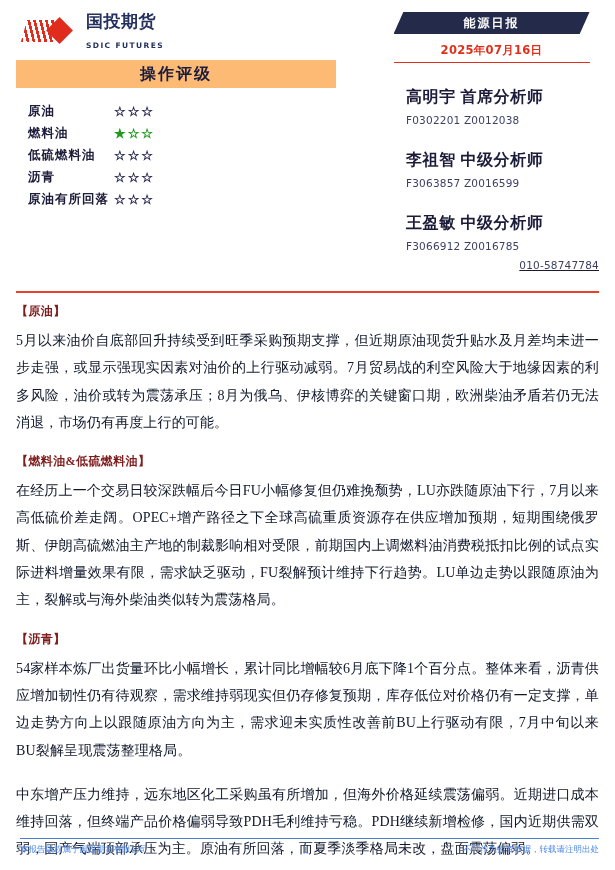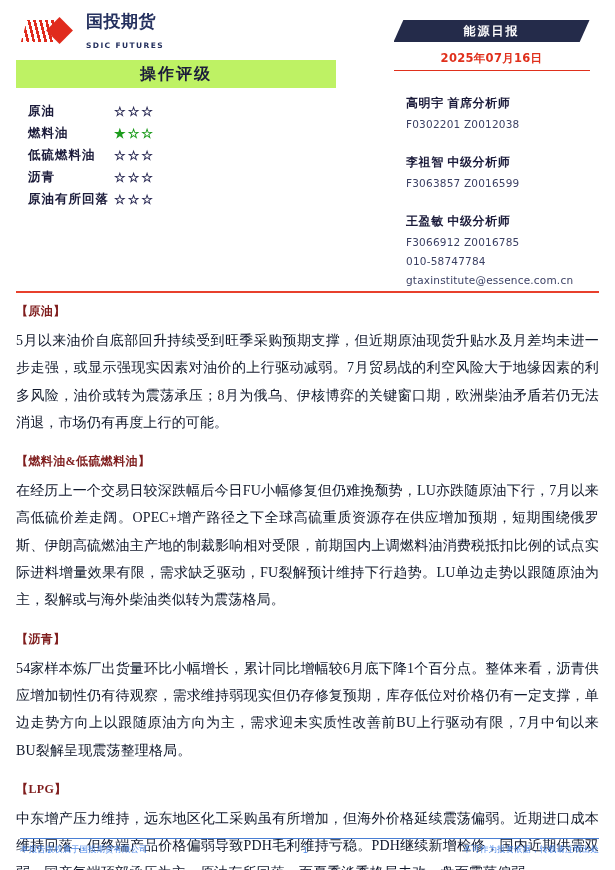--- a/index.html
+++ b/index.html
@@ -81,21 +81,21 @@
     font-family: "DejaVu Sans", "Liberation Sans", sans-serif;
     font-size: 7.5px;
     font-weight: bold;
     letter-spacing: 1.4px;
     color: #24305e;
     margin-top: 12px;
   }
 
   .rating-title {
     margin-top: 12px;
-    background: #bef264;
+    background: #fdba74;
     height: 28px;
     line-height: 28px;
     text-align: center;
     font-size: 16px;
     font-weight: bold;
     color: #1b1b3a;
     letter-spacing: 2px;
   }
 
   .rating-list {
@@ -120,21 +120,21 @@
     letter-spacing: 2px;
     white-space: nowrap;
   }
   .rating-stars.neutral { color: #2b2b55; }
   .rating-stars.up { color: #1d9c1d; }
 
   
   .header-right {
     position: absolute;
     right: 16px;
-    top: 20px;
+    top: 12px;
     width: 215px;
     text-align: center;
   }
 
   .banner {
     position: relative;
     height: 22px;
     margin: 0 auto;
     width: 196px;
   }
@@ -168,37 +168,38 @@
     height: 1px;
     background: #e0301c;
   }
 
   .analysts {
     margin-top: 12px;
     text-align: left;
     padding-left: 22px;
   }
   .analyst-name {
-    font-size: 12px;
+    font-size: 16px;
     font-weight: bold;
     color: #1b1b3a;
     letter-spacing: 0.6px;
     margin-top: 24px;
   }
   .analyst-code {
     font-size: 10.5px;
     color: #3a3f63;
     font-family: "DejaVu Sans", "Liberation Sans", sans-serif;
     margin-top: 6px;
     letter-spacing: 0.2px;
   }
   .contact-block {
     margin-top: 4px;
-    text-align: left;
+    text-align: right;
     padding-left: 22px;
+    text-decoration: underline;
   }
   .contact-line {
     font-size: 10.5px;
     color: #3a3f63;
     font-family: "DejaVu Sans", "Liberation Sans", sans-serif;
     letter-spacing: 0.2px;
     margin-top: 7px;
   }
 
   .header-rule {
@@ -320,21 +321,20 @@
         <div class="analyst-name">高明宇  首席分析师</div>
         <div class="analyst-code">F0302201  Z0012038</div>
         <div class="analyst-name">李祖智  中级分析师</div>
         <div class="analyst-code">F3063857  Z0016599</div>
         <div class="analyst-name">王盈敏  中级分析师</div>
         <div class="analyst-code">F3066912  Z0016785</div>
       </div>
 
       <div class="contact-block">
         <div class="contact-line">010-58747784</div>
-        <div class="contact-line">gtaxinstitute@essence.com.cn</div>
       </div>
     </div>
 
     <div class="header-rule"></div>
   </div>
 
   <div class="content">
 
     <div class="section">
       <div class="section-title">【原油】</div>
@@ -345,21 +345,20 @@
       <div class="section-title">【燃料油&amp;低硫燃料油】</div>
       <div class="section-body">在经历上一个交易日较深跌幅后今日FU小幅修复但仍难挽颓势，LU亦跌随原油下行，7月以来高低硫价差走阔。OPEC+增产路径之下全球高硫重质资源存在供应增加预期，短期围绕俄罗斯、伊朗高硫燃油主产地的制裁影响相对受限，前期国内上调燃料油消费税抵扣比例的试点实际进料增量效果有限，需求缺乏驱动，FU裂解预计维持下行趋势。LU单边走势以跟随原油为主，裂解或与海外柴油类似转为震荡格局。</div>
     </div>
 
     <div class="section">
       <div class="section-title">【沥青】</div>
       <div class="section-body">54家样本炼厂出货量环比小幅增长，累计同比增幅较6月底下降1个百分点。整体来看，沥青供应增加韧性仍有待观察，需求维持弱现实但仍存修复预期，库存低位对价格仍有一定支撑，单边走势方向上以跟随原油方向为主，需求迎未实质性改善前BU上行驱动有限，7月中旬以来BU裂解呈现震荡整理格局。</div>
     </div>
 
     <div class="section">
-      <div class="section-title">【LPG】</div>
       <div class="section-body">中东增产压力维持，远东地区化工采购虽有所增加，但海外价格延续震荡偏弱。近期进口成本维持回落，但终端产品价格偏弱导致PDH毛利维持亏稳。PDH继续新增检修，国内近期供需双弱，国产气端顶部承压为主。原油有所回落，而夏季淡季格局未改，盘面震荡偏弱。</div>
     </div>
   </div>
 
   <div class="footer">
     <div class="footer-rule"></div>
     <div class="footer-row">
       <span class="footer-left">本报告版权属于国投期货有限公司</span>
       <span class="footer-center">1</span>
       <span class="footer-right">不可作为投资依据，转载请注明出处</span>

